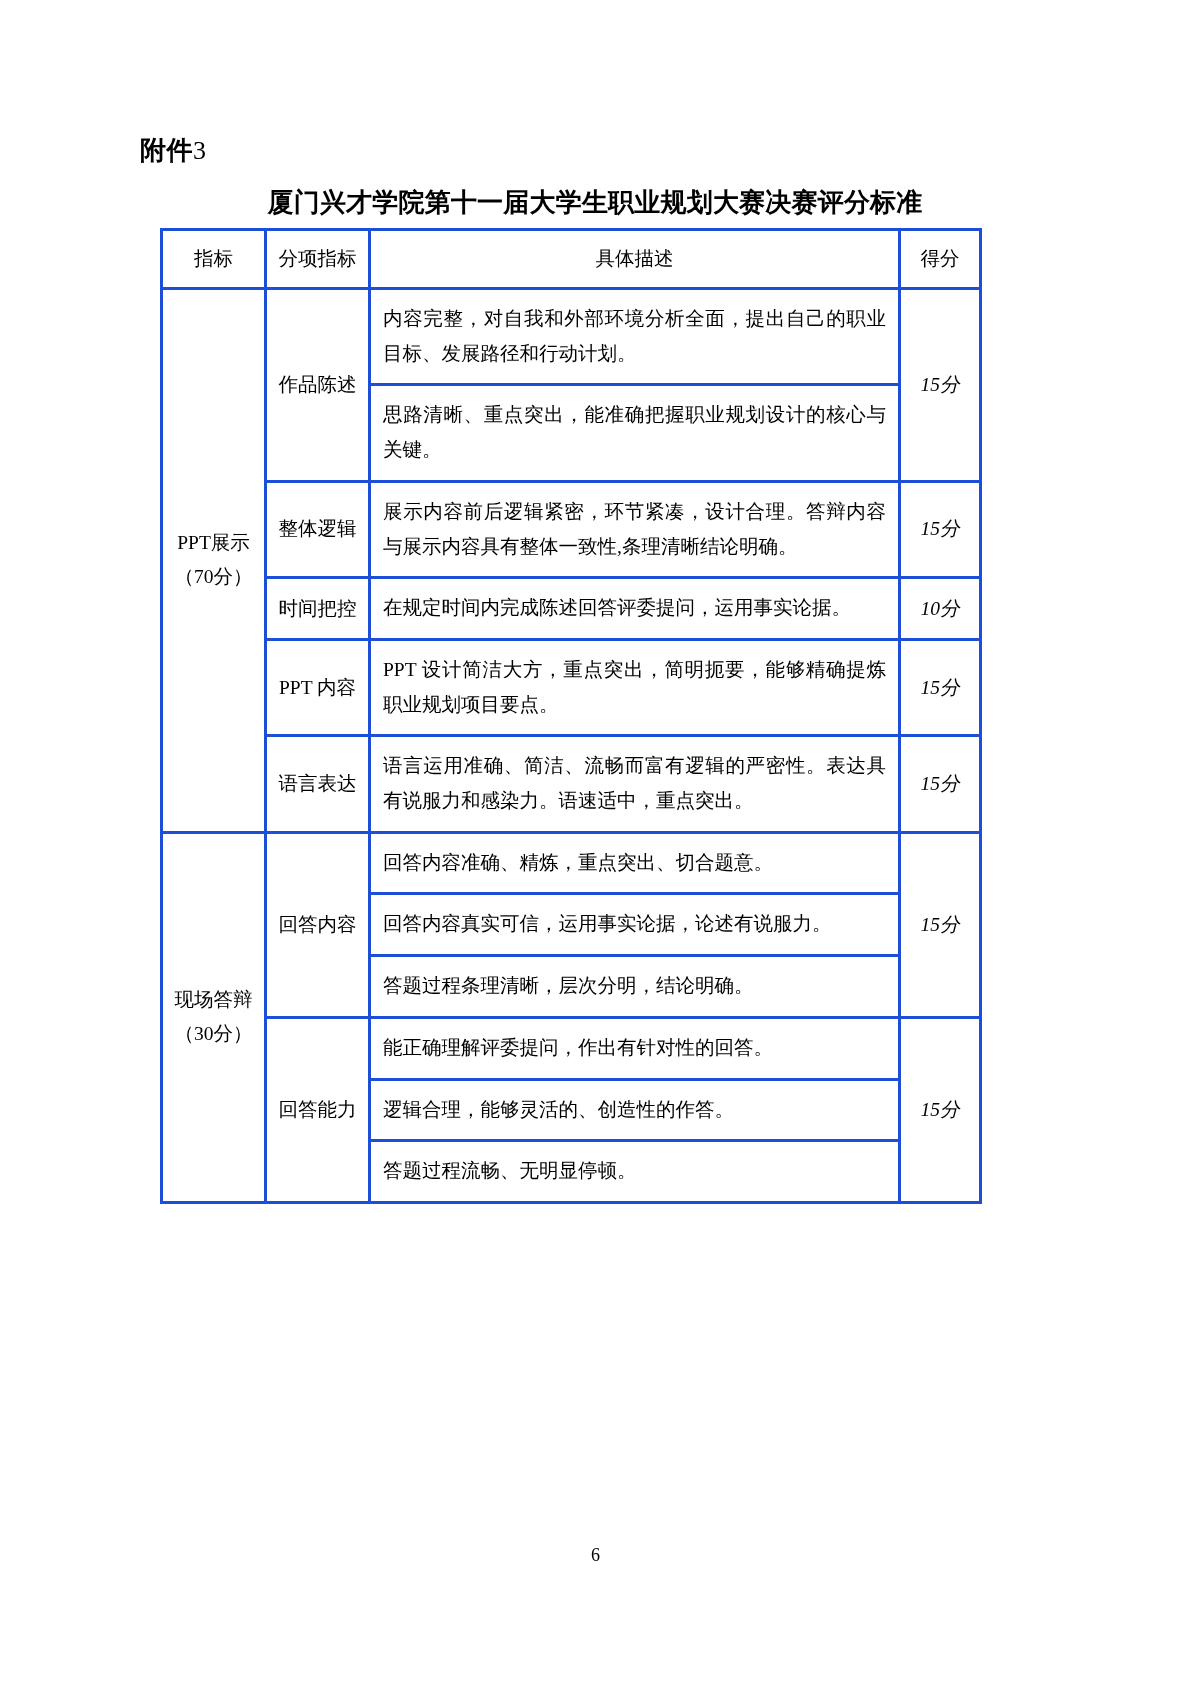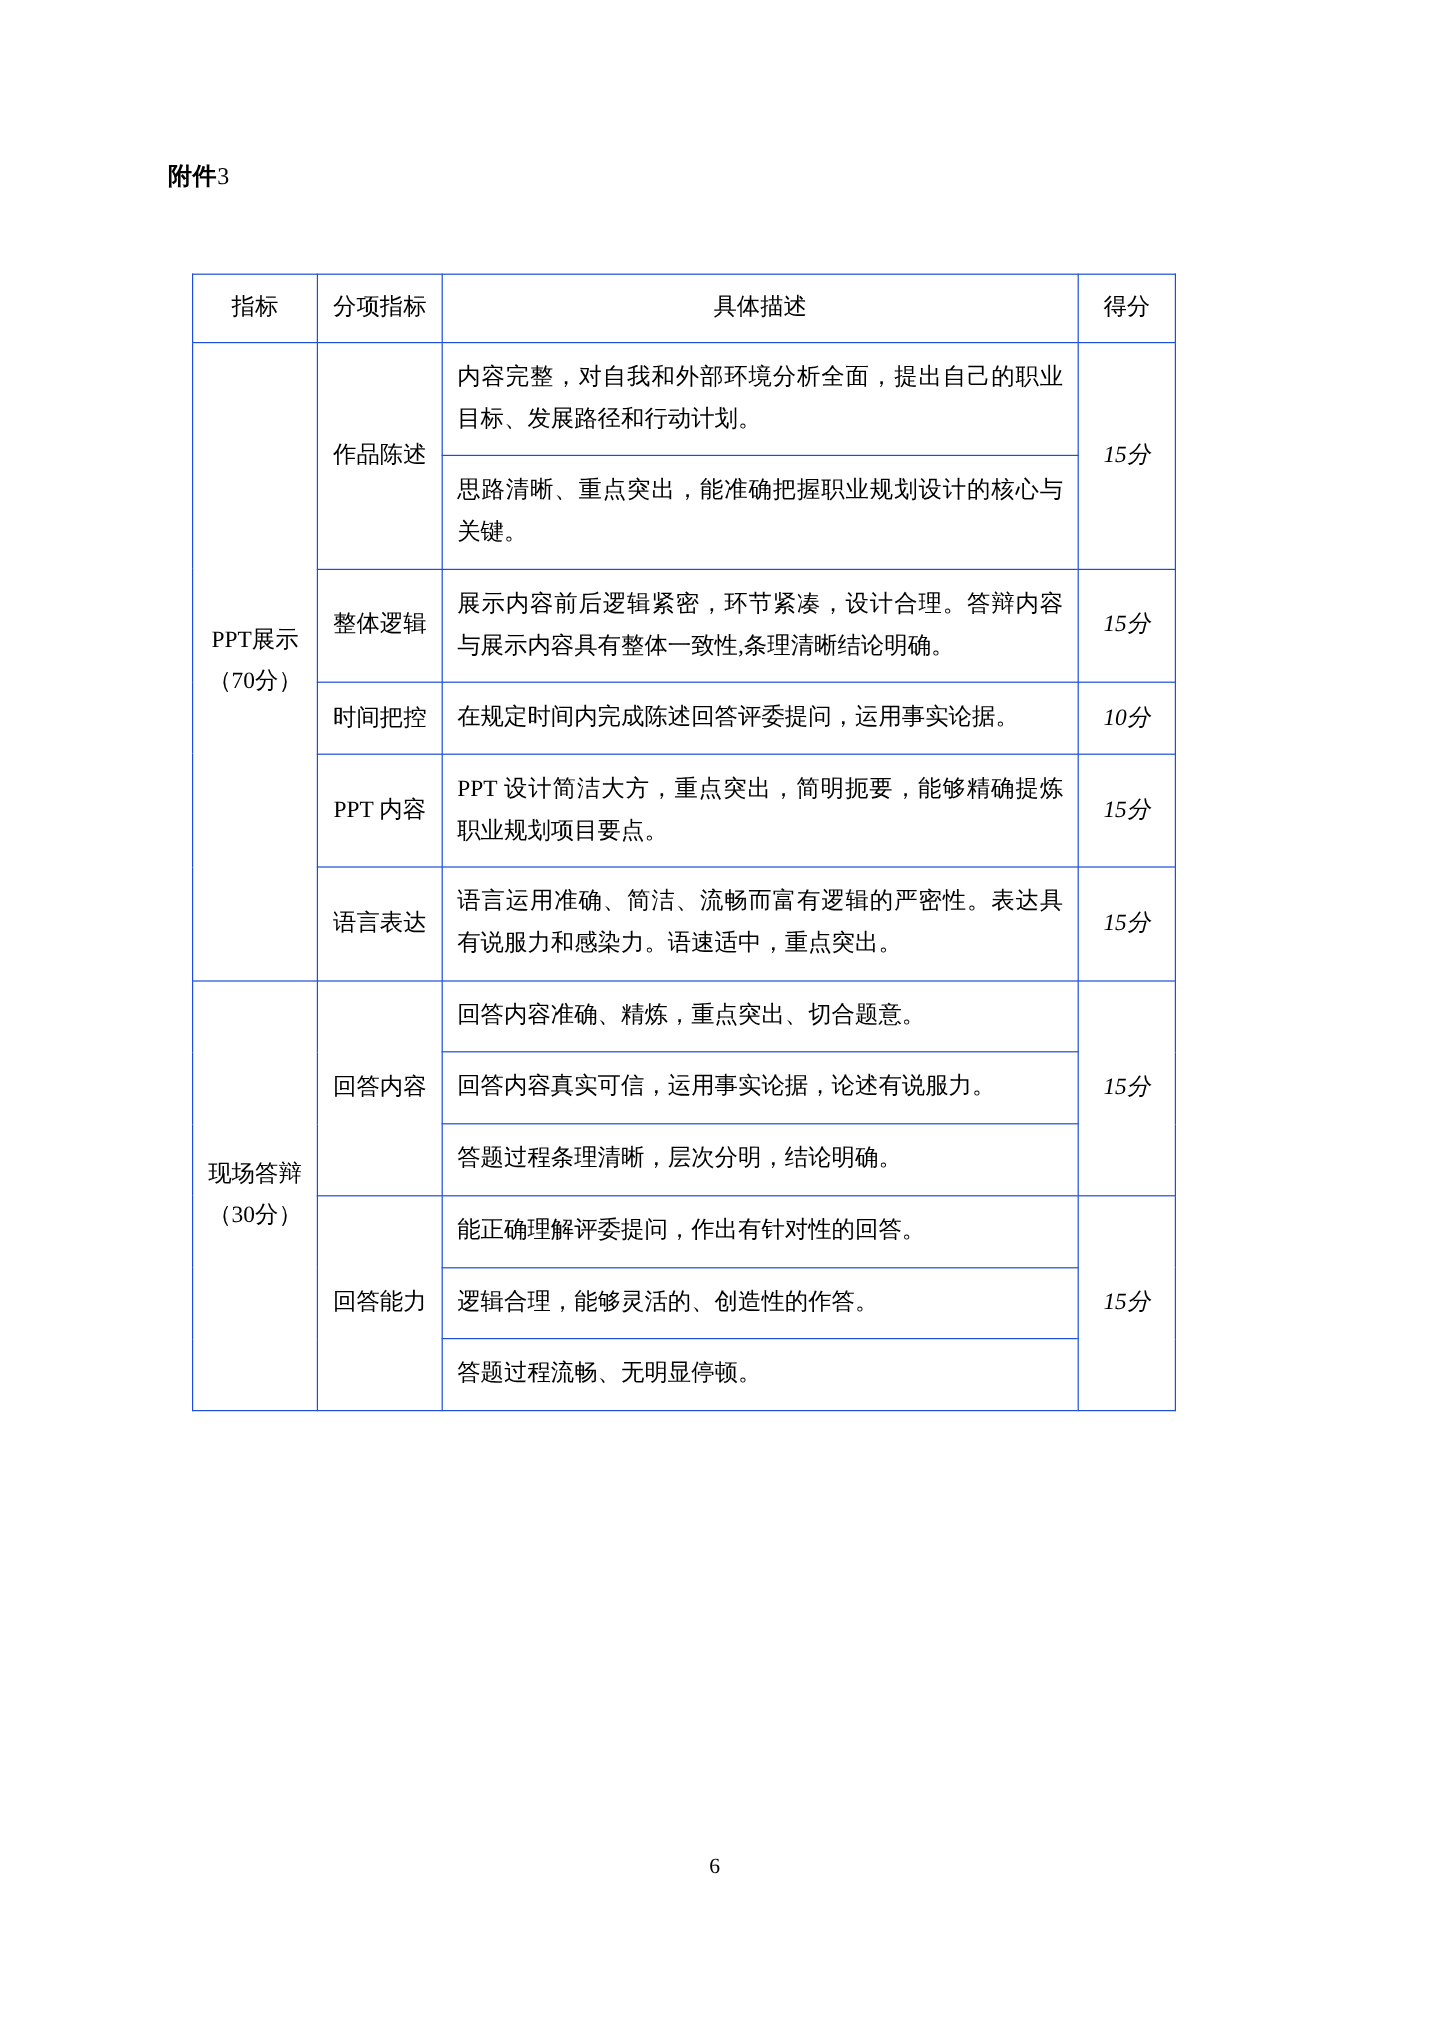--- a/index.html
+++ b/index.html
@@ -18,21 +18,21 @@
     position: relative;
     width: 1191px;
     height: 1684px;
     box-sizing: border-box;
     padding: 0;
   }
   .attachment-label {
     position: absolute;
     left: 140px;
     top: 133px;
-    font-size: 20px;
+    font-size: 26px;
     font-weight: bold;
     letter-spacing: 0.5px;
   }
   .attachment-label .num {
     font-weight: normal;
   }
   .doc-title {
     position: absolute;
     left: 160px;
     top: 185px;
@@ -44,21 +44,21 @@
   }
   table.score-table {
     position: absolute;
     left: 160px;
     top: 228px;
     width: 819px;
     border-collapse: collapse;
     table-layout: fixed;
   }
   table.score-table td {
-    border: 1px solid #1d4ed8;
+    border: 3px solid #1d4ed8;
     font-size: 19.5px;
     line-height: 1.75;
     padding: 0;
     vertical-align: middle;
     text-align: center;
   }
   .col-a { width: 104px; }
   .col-b { width: 104px; }
   .col-c { width: 530px; }
   .col-d { width: 81px; }
@@ -99,20 +99,21 @@
     font-size: 18px;
   }
 </style>
 </head>
 <body>
 
 <div class="page">
 
   <div class="attachment-label"><span>附件</span><span class="num">3</span></div>
 
+  <div class="doc-title">厦门兴才学院第十一届大学生职业规划大赛决赛评分标准</div>
 
   <table class="score-table">
     <colgroup>
       <col class="col-a">
         <col class="col-b">
         <col class="col-c">
         <col class="col-d">
     </colgroup>
     <tbody>
       <tr class="hdr">

